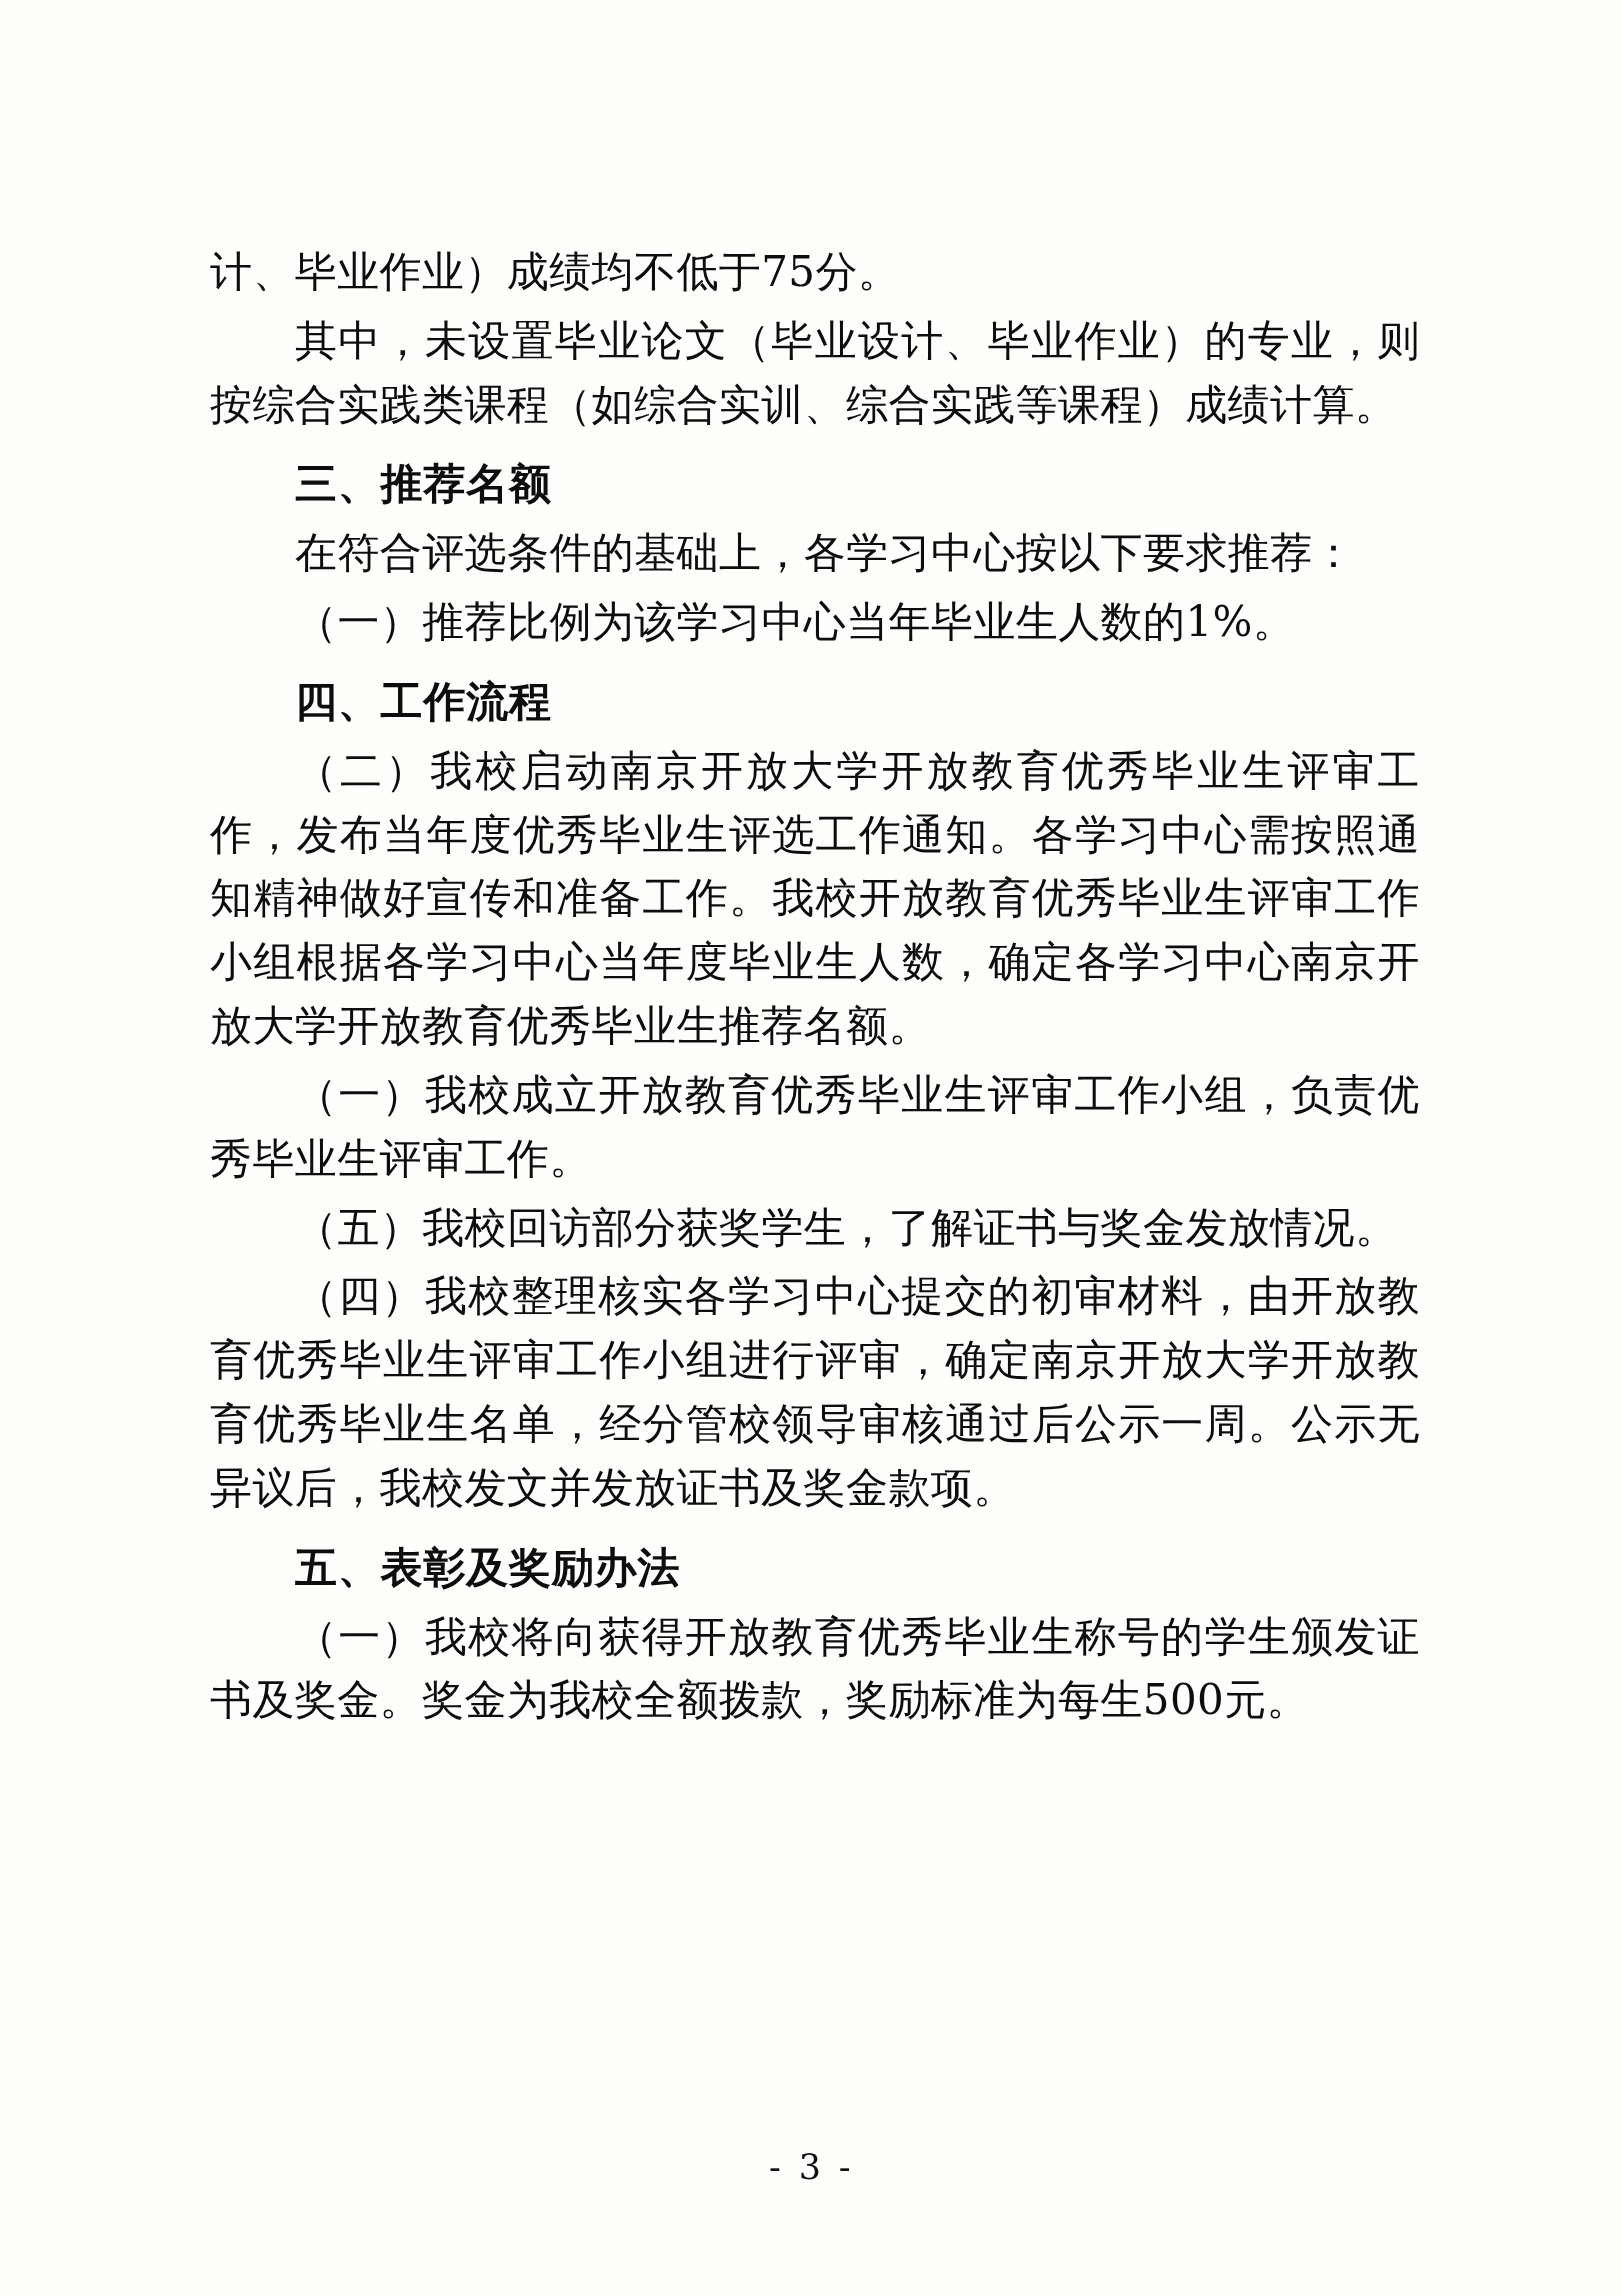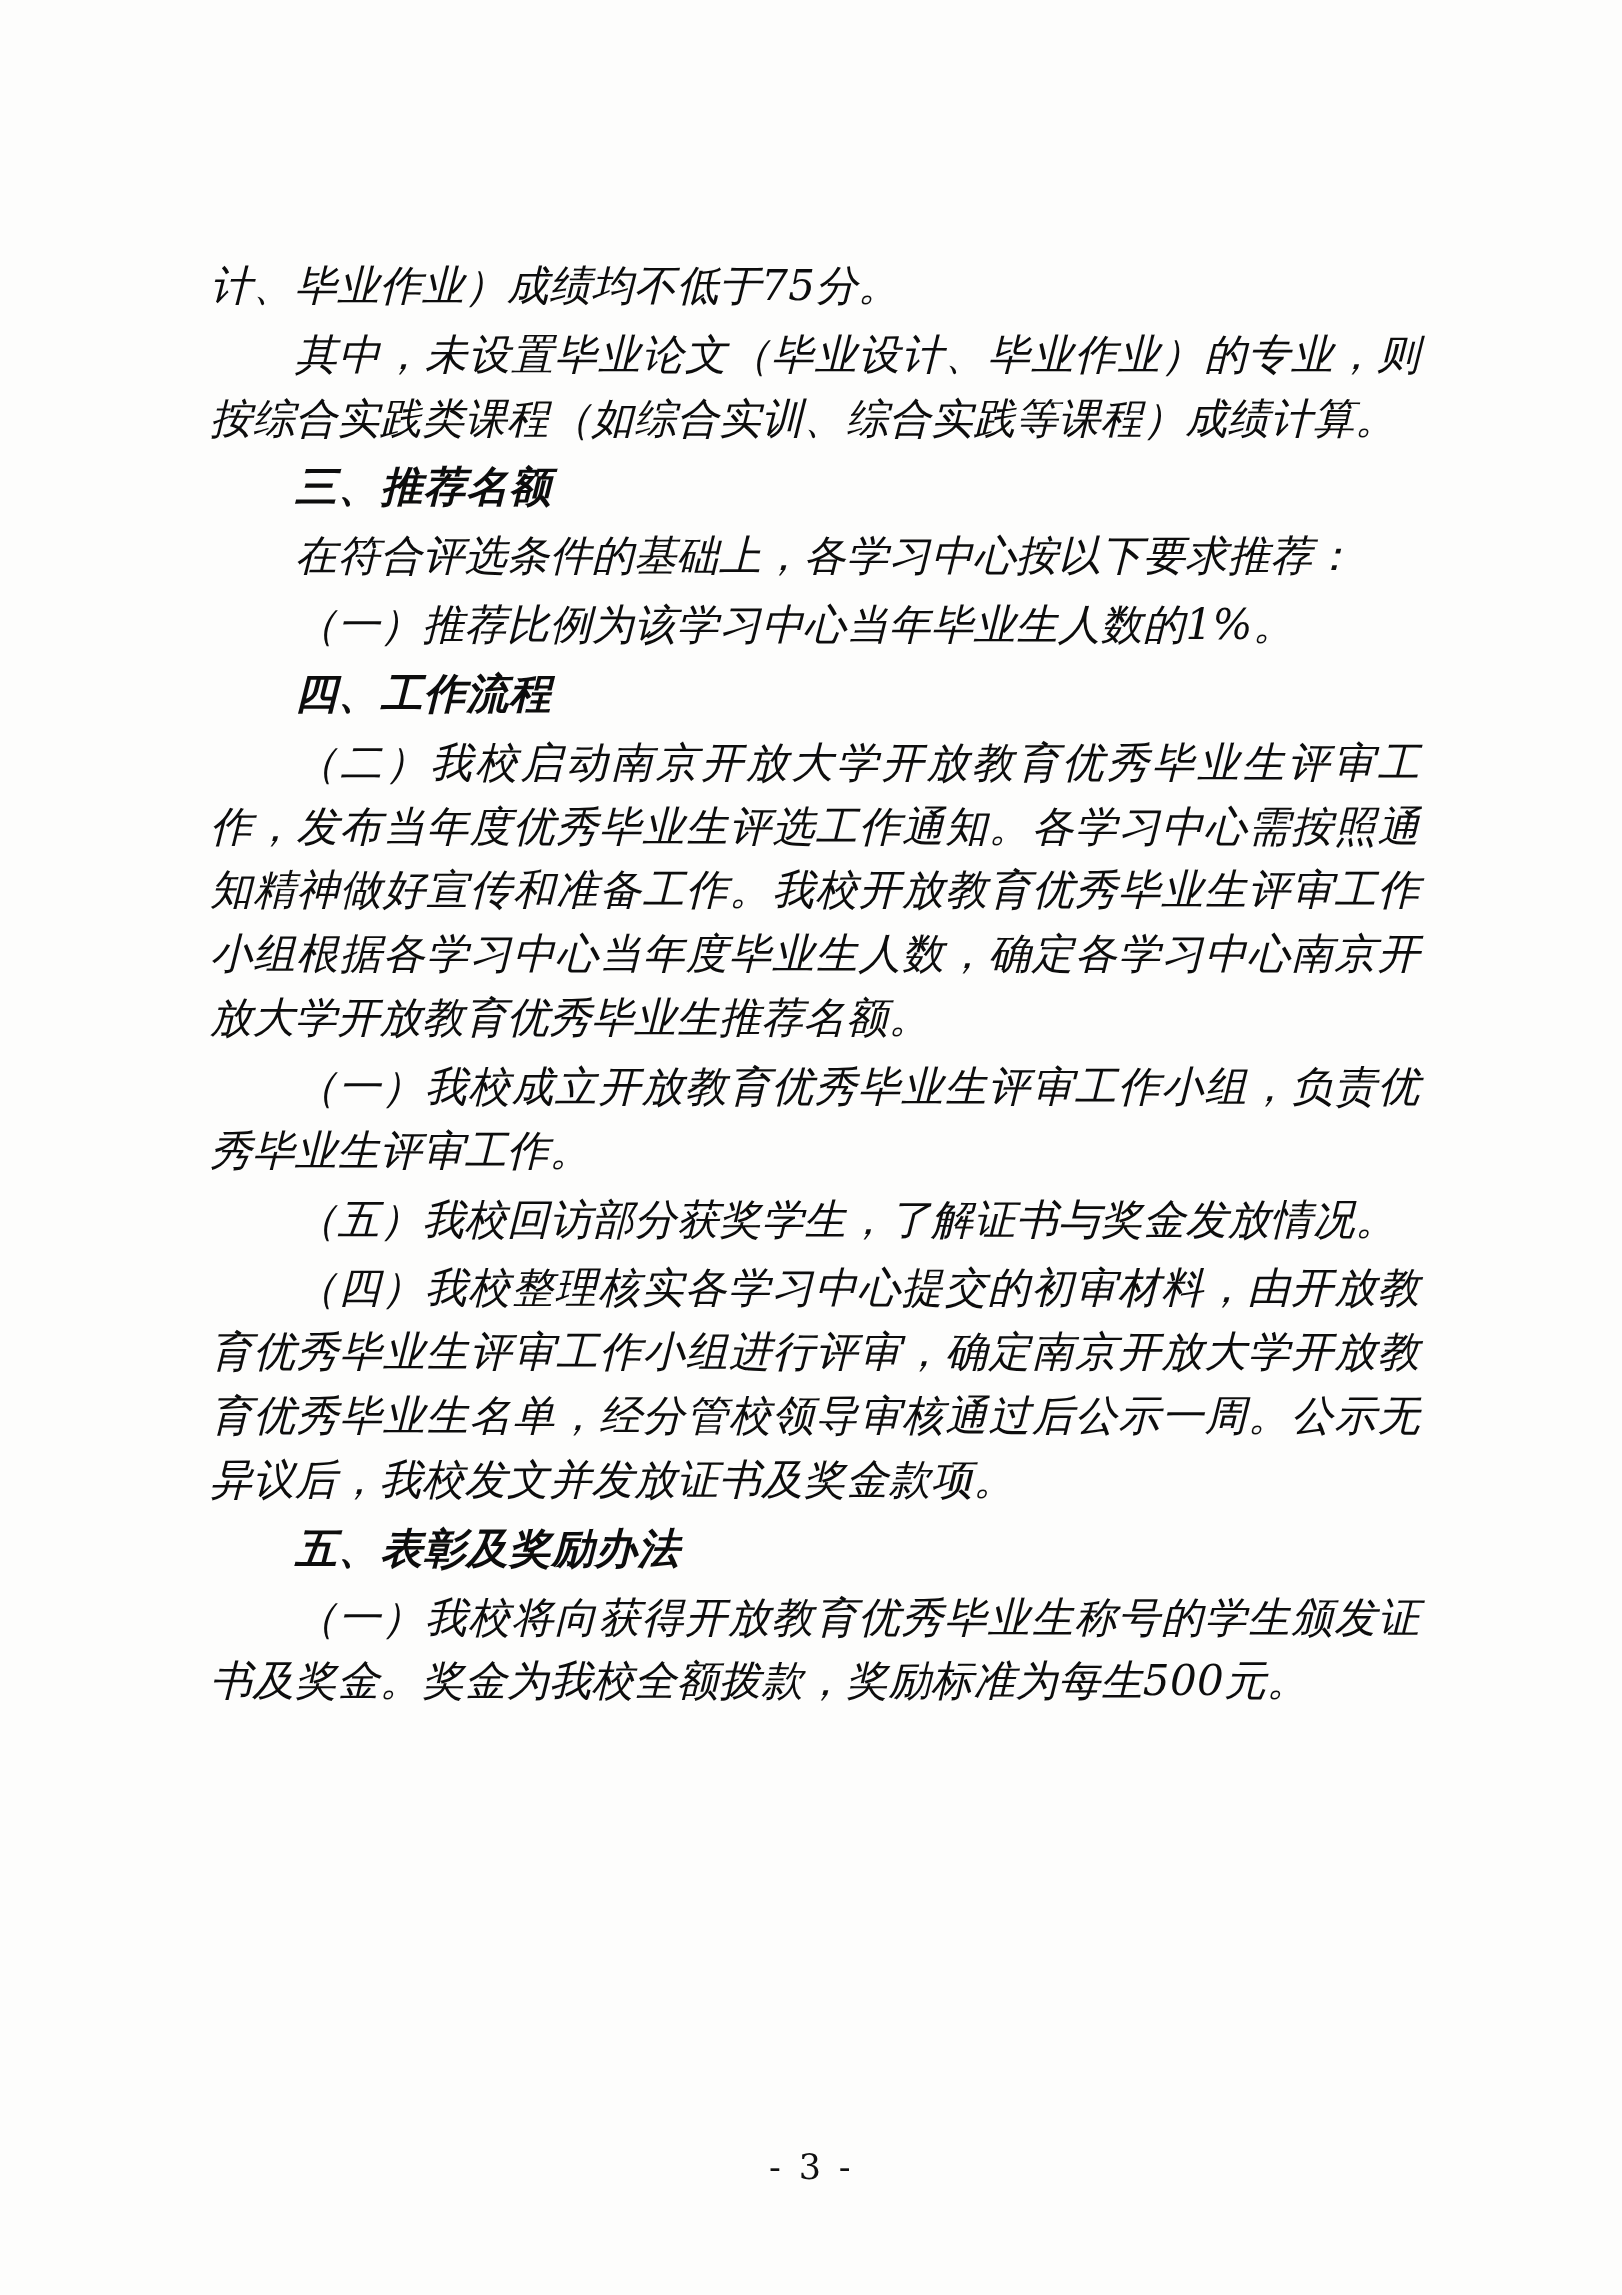--- a/index.html
+++ b/index.html
@@ -19,43 +19,42 @@
     position: absolute;
     left: 0;
     top: 0;
     width: 1623px;
     height: 2295px;
     background: #fdfdfc;
   }
   .content {
     position: absolute;
     left: 210px;
-    top: 254px;
+    top: 240px;
     width: 1210px;
-    font-style: italic;
   }
   .para {
     font-size: 42px;
     line-height: 1.52;
     text-align: justify;
     text-justify: inter-ideograph;
     margin: 0 0 5px 0;
     letter-spacing: 0.4px;
     font-family: "DejaVu Serif", "Liberation Serif", serif;
   }
   .indent {
     text-indent: 85px;
   }
   .noindent {
     text-indent: 0;
   }
   .heading {
     font-size: 42px;
     line-height: 1.52;
-    margin: 5px 0 5px 0;
+    margin: 16px 0 5px 0;
     text-indent: 85px;
     font-weight: bold;
     letter-spacing: 0.8px;
     font-family: "DejaVu Sans", "Liberation Sans", sans-serif;
   }
   .footer {
     position: absolute;
     left: 0;
     top: 2147px;
     width: 1623px;

